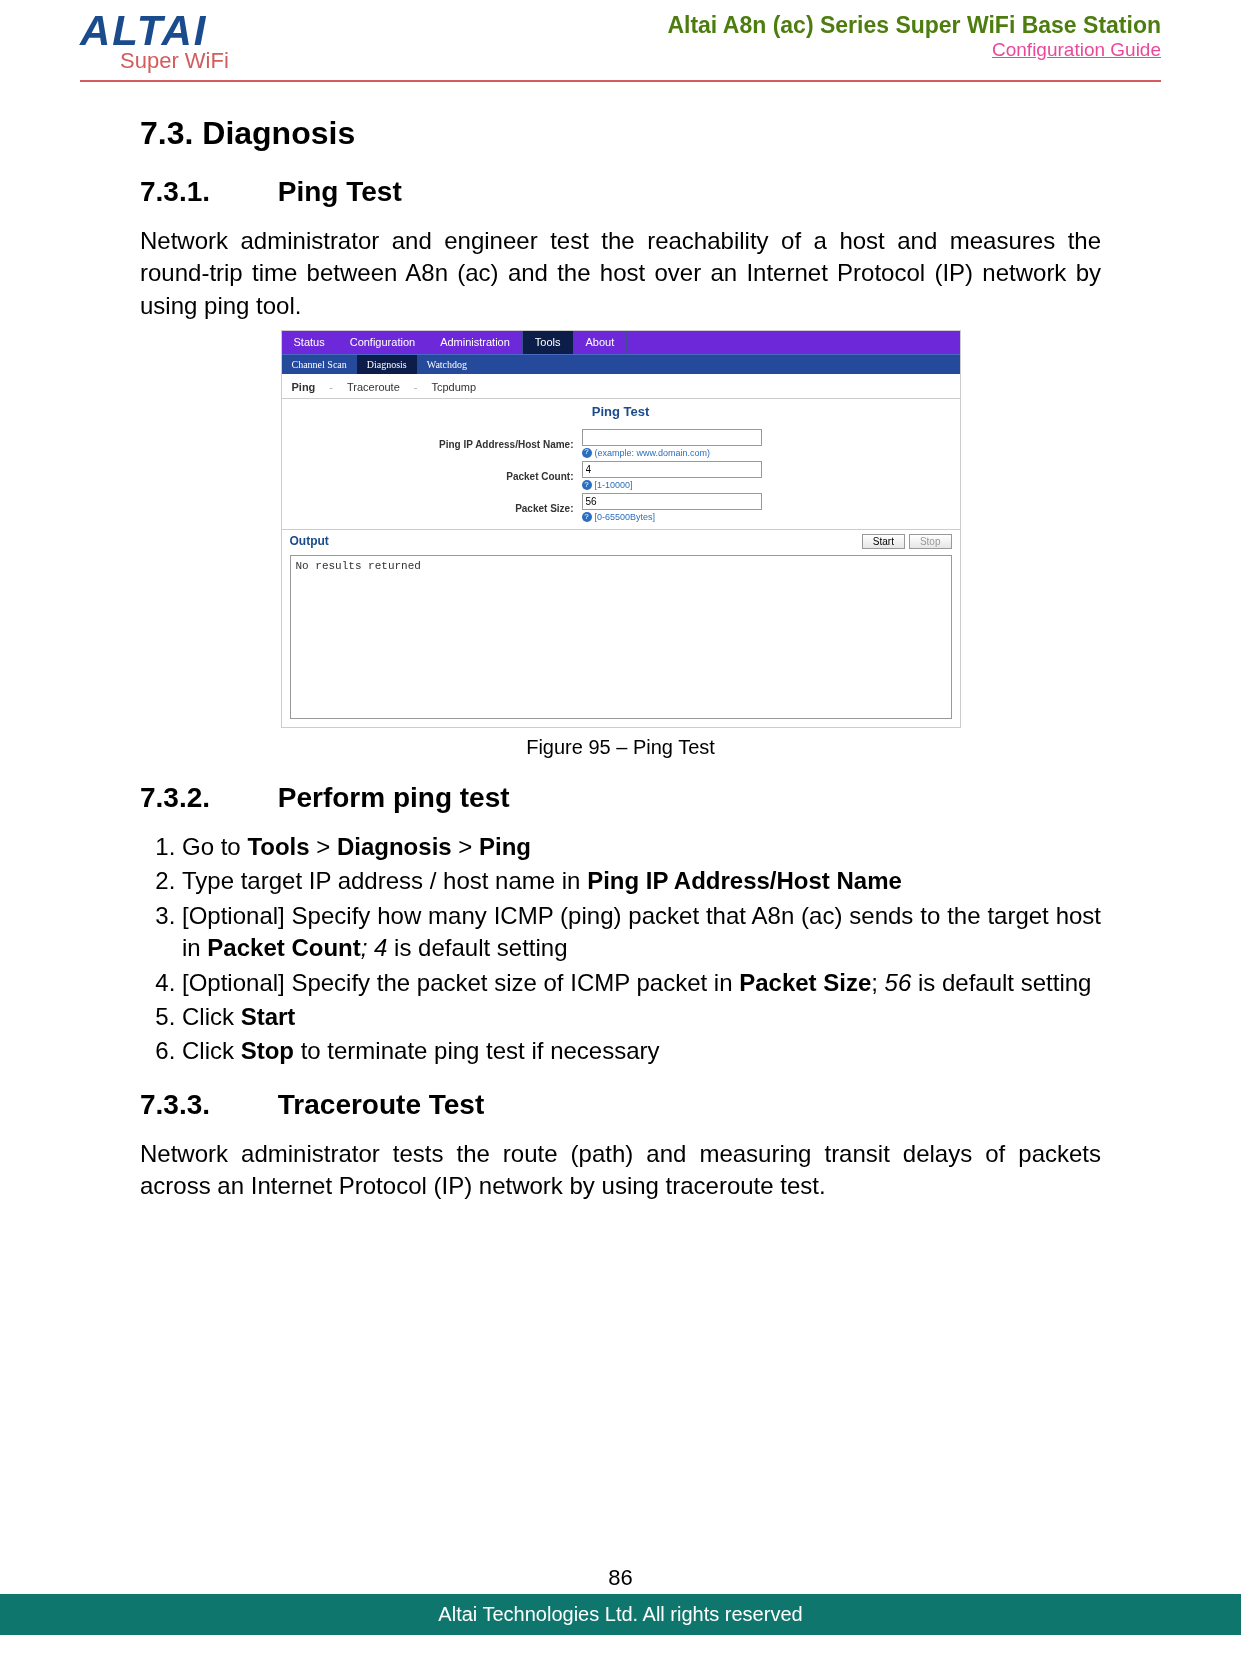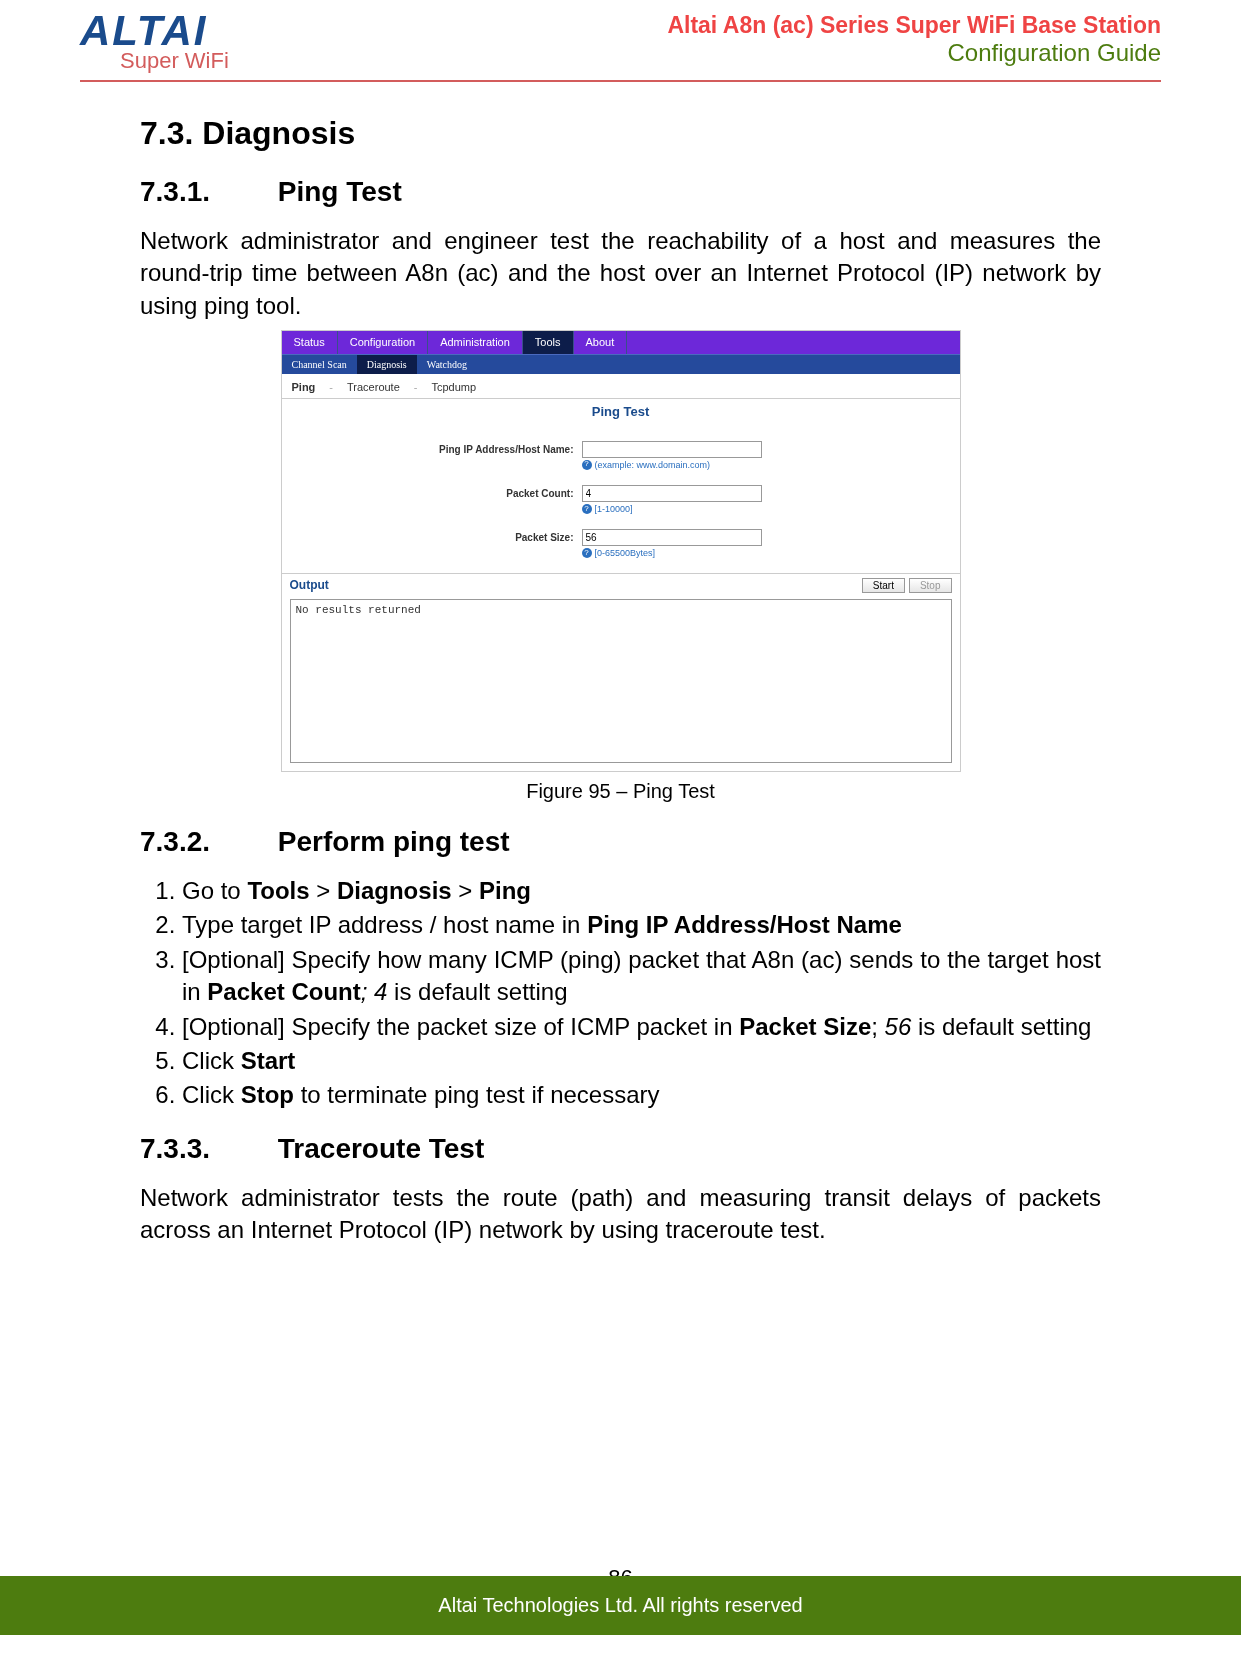--- a/index.html
+++ b/index.html
@@ -10,22 +10,22 @@
     height: 1655px;
     position: relative;
     color: #000;
   }
   .page { position: relative; width: 100%; height: 100%; padding: 0 80px; }
   .header { display: flex; justify-content: space-between; align-items: flex-start; padding-top: 12px; padding-bottom: 6px; border-bottom: 2px solid #d35c5c; }
   .logo-block { display: flex; flex-direction: column; align-items: flex-start; }
   .logo-main { font-family: Arial, sans-serif; font-weight: 900; font-style: italic; font-size: 42px; color: #1a4b8c; letter-spacing: 2px; line-height: 0.9; }
   .logo-sub { font-size: 22px; color: #d35c5c; margin-left: 40px; margin-top: -2px; }
   .header-right { text-align: right; }
-  .header-title1 { color: #ef4444; font-weight: bold; font-size: 23px; }
-  .header-title2 { color: #4d7c0f; font-size: 24px; }
+  .header-title1 { color: #4d7c0f; font-weight: bold; font-size: 23px; }
+  .header-title2 { color: #ec4899; font-size: 19px; text-decoration: underline; }
   .content { padding: 20px 60px 0 60px; font-size: 24px; line-height: 1.35; }
   .h1 { font-weight: 700; font-size: 32px; margin: 10px 0 18px 0; font-family: Arial, sans-serif; }
   .h2 { font-weight: 700; font-size: 28px; margin: 18px 0 14px 0; font-family: Arial, sans-serif; }
   .h2 .num { display: inline-block; width: 130px; }
   .para { text-align: justify; margin-bottom: 8px; }
   .caption { text-align: center; font-size: 20px; margin: 6px 0 10px 0; font-family: Arial, sans-serif; }
   ol.steps { list-style: decimal; padding-left: 42px; margin-bottom: 14px; }
   ol.steps li { margin-bottom: 2px; text-align: justify; }
   .b { font-weight: 900; }
   .i { font-style: italic; }
@@ -39,35 +39,35 @@
   .ss-top-tabs .tab { padding: 4px 12px; border-right: 1px solid #3a4f8b; font-size: 11px; }
   .ss-top-tabs .tab.active { background: #0d1d4a; }
   .ss-sub-tabs { display: flex; background: #254a9c; color: #fff; border-top: 1px solid #4a6abf; }
   .ss-sub-tabs .stab { padding: 3px 10px; font-size: 10px; font-family: Liberation Serif, serif; }
   .ss-sub-tabs .stab.active { background: #0d1d4a; }
   .ss-tool-tabs { display: flex; gap: 14px; padding: 6px 10px 3px 10px; border-bottom: 1px solid #ccc; font-size: 11px; }
   .ss-tool-tabs .ttab { color: #333; }
   .ss-tool-tabs .ttab.active { font-weight: bold; }
   .ss-tool-tabs .sep { color: #aaa; }
   .ss-title { text-align: center; color: #1a4b8c; font-weight: bold; font-size: 13px; padding: 4px 0 6px 0; }
-  .ss-form-row { display: flex; align-items: flex-start; margin: 14px 0; }
+  .ss-form-row { display: flex; align-items: center; margin: 2px 0; }
   .ss-label { width: 300px; text-align: right; padding-right: 8px; font-weight: bold; font-size: 10px; padding-top: 2px; }
   .ss-field { flex: 1; }
   .ss-input { border: 1px solid #999; height: 17px; width: 180px; font-size: 10px; padding: 0 3px; background: #fff; }
   .ss-hint { color: #2a6fbf; font-size: 9px; display: flex; align-items: center; gap: 3px; margin-top: 1px; }
   .ss-hint .qicon { display: inline-flex; width: 10px; height: 10px; border-radius: 50%; background: #2a6fbf; color: #fff; font-size: 8px; align-items: center; justify-content: center; }
   .ss-output-hdr { display: flex; justify-content: space-between; align-items: center; padding: 3px 8px; border-top: 1px solid #ccc; margin-top: 6px; }
   .ss-output-label { color: #1a4b8c; font-weight: bold; font-size: 12px; }
   .ss-btns { display: flex; gap: 4px; }
   .ss-btn { border: 1px solid #999; background: linear-gradient(#fff,#e6e6e6); font-size: 10px; padding: 1px 10px; cursor: default; }
   .ss-btn.disabled { color: #999; }
   .ss-output-box { border: 1px solid #999; margin: 3px 8px 8px 8px; height: 164px; font-family: "Courier New", monospace; font-size: 11px; padding: 3px 5px; overflow: hidden; background: #fff; }
 
   .page-num { position: absolute; left: 0; right: 0; bottom: 64px; text-align: center; font-size: 22px; }
-  .footer-bar { position: absolute; left: 0; right: 0; bottom: 20px; background: #4d7c0f; color: #fff; text-align: center; font-size: 20px; padding: 18px 0; margin-top: 9px; }
+  .footer-bar { position: absolute; left: 0; right: 0; bottom: 20px; background: #0f766e; color: #fff; text-align: center; font-size: 20px; padding: 9px 0; margin-top: 9px; }
 </style>
 </head>
 <body>
 
 <div class="page">
   <div class="header">
     <div class="logo-block">
       <div class="logo-main">ALTAI</div>
       <div class="logo-sub">Super WiFi</div>
     </div>

